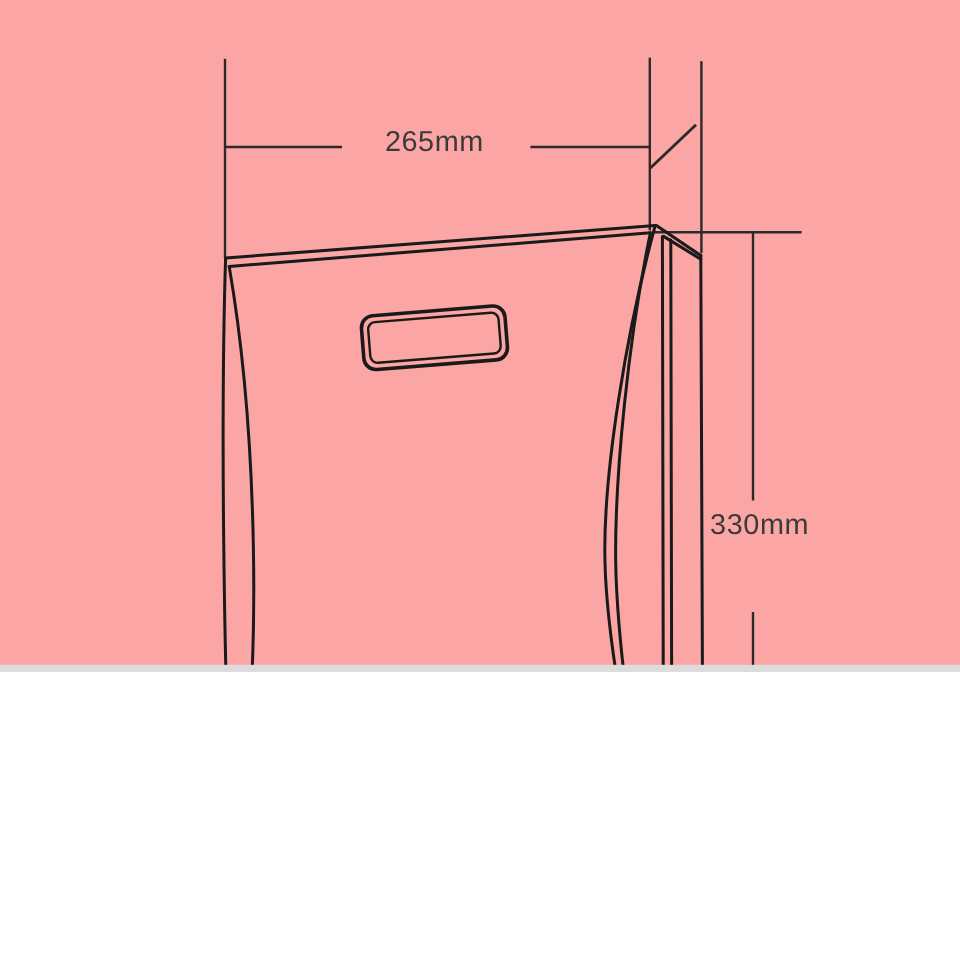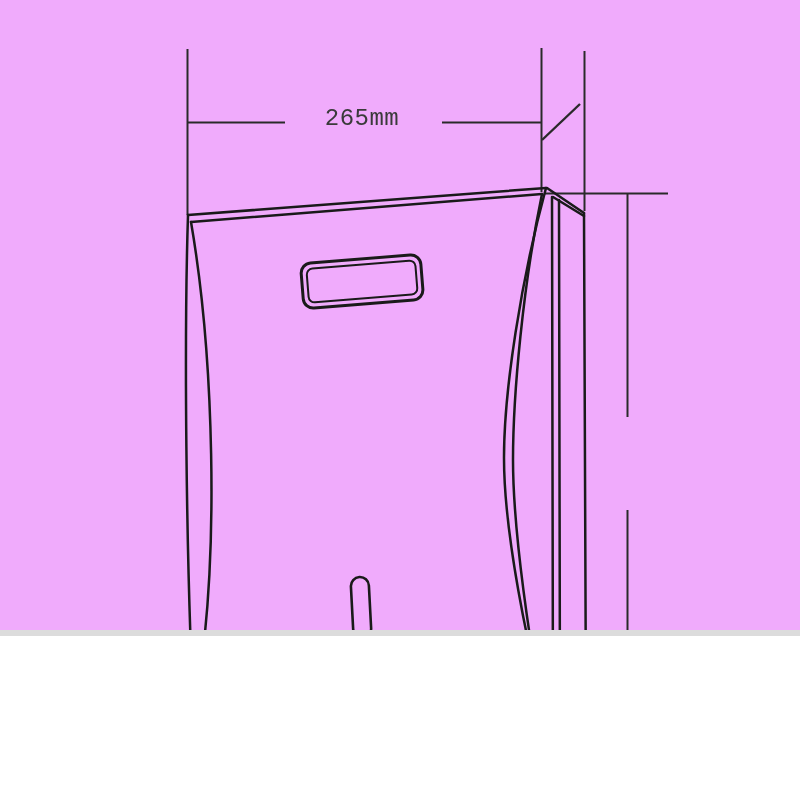--- a/index.html
+++ b/index.html
@@ -4,24 +4,23 @@
 <style>
   html, body {
     margin: 0;
     padding: 0;
     background: #ffffff;
     font-family: "Liberation Sans", sans-serif;
   }
   .canvas {
     position: relative;
     width: 800px;
-    height: 636px;
-    background: #f0abfc;
+    height: 560px;
+    background: #fca5a5;
     overflow: hidden;
-    font-family: Liberation Mono, monospace;
   }
   .drawing {
     position: absolute;
     inset: 0;
   }
   .dim-label {
     position: absolute;
     font-size: 24px;
     color: #3a3a3a;
     letter-spacing: 0.5px;
@@ -89,16 +88,17 @@
     <g transform="rotate(-3 361 607)" stroke="#1a1a1a" fill="none">
       <rect x="352" y="577" width="18" height="61" rx="9" stroke-width="2.6"></rect>
     </g>
 
     <path d="M329,658 L395,660 L363,696 Z" stroke="#1a1a1a" stroke-width="2.6" fill="none" stroke-linejoin="round"></path>
   </svg>
 
   <div class="dim-label label-width">265mm</div>
 
 
+  <div class="dim-label label-height">330mm</div>
 
   <div class="bottom-edge"></div>
 
 </div>
 
 </body></html>

